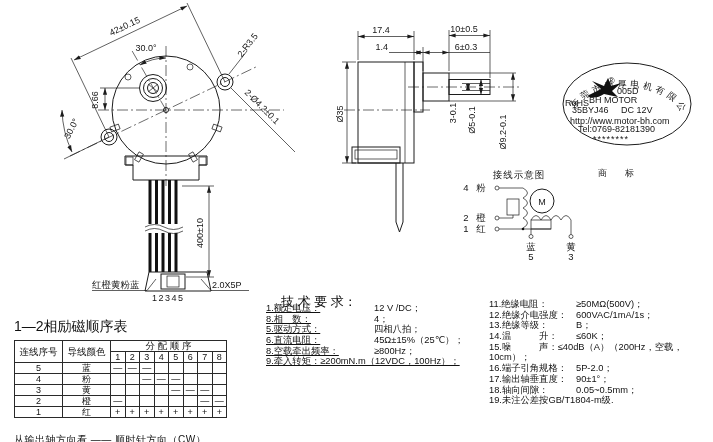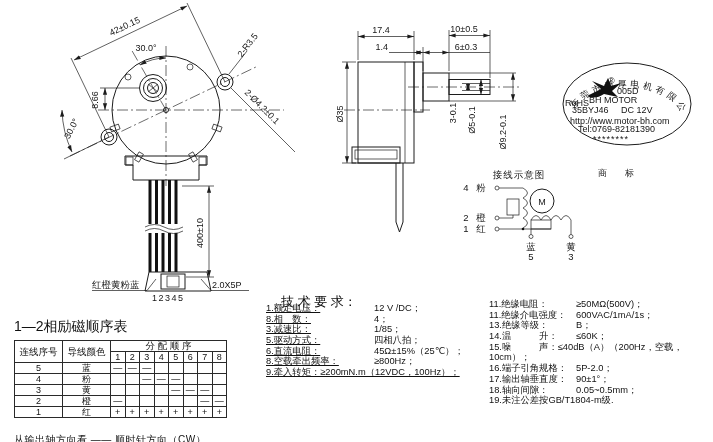--- a/index.html
+++ b/index.html
@@ -324,29 +324,28 @@
           </tr>
         </tbody>
     </table>
     <div id="seq-footer">从输出轴方向看 —— 顺时针方向（CW）</div>
   </div>
 
   <div id="tech-title">技 术 要 求：</div>
   <div id="tech-left" class="tech-col">
       <div class="tech-line"><span class="tl-label">1.额定电压：</span><span class="tl-value">12 V /DC；</span></div>
       <div class="tech-line"><span class="tl-label">8.相　数：</span><span class="tl-value">4；</span></div>
-      <div class="tech-line"><span class="tl-label">3.减速比：</span><span class="tl-value">1/85；</span></div>
       <div class="tech-line"><span class="tl-label">5.驱动方式：</span><span class="tl-value">四相八拍；</span></div>
       <div class="tech-line"><span class="tl-label">6.直流电阻：</span><span class="tl-value">45Ω±15%（25℃）；</span></div>
       <div class="tech-line"><span class="tl-label">8.空载牵出频率：</span><span class="tl-value">≥800Hz；</span></div>
       <div class="tech-line"><span class="tl-label">9.牵入转矩：≥200mN.m（12VDC，100Hz）；</span><span class="tl-value"></span></div>
     </div>
   <div id="tech-right" class="tech-col">
       <div class="tech-line"><span class="tl-label">11.绝缘电阻：</span><span class="tl-value">≥50MΩ(500V)；</span></div>
-      <div class="tech-line"><span class="tl-label">11.绝缘介电强度：</span><span class="tl-value">600VAC/1mA/1s；</span></div>
+      <div class="tech-line"><span class="tl-label">12.绝缘介电强度：</span><span class="tl-value">600VAC/1mA/1s；</span></div>
       <div class="tech-line"><span class="tl-label">13.绝缘等级：</span><span class="tl-value">B；</span></div>
       <div class="tech-line"><span class="tl-label">14.温　　　升：</span><span class="tl-value">≤60K；</span></div>
       <div class="tech-line"><span class="tl-label">15.噪　　　声：≤40dB（A）（200Hz，空载，</span><span class="tl-value"></span></div>
       <div class="tech-line"><span class="tl-label">10cm）；</span><span class="tl-value"></span></div>
       <div class="tech-line"><span class="tl-label">16.端子引角规格：</span><span class="tl-value">5P-2.0；</span></div>
       <div class="tech-line"><span class="tl-label">17.输出轴垂直度：</span><span class="tl-value">90±1°；</span></div>
       <div class="tech-line"><span class="tl-label">18.轴向间隙：</span><span class="tl-value">0.05~0.5mm；</span></div>
       <div class="tech-line"><span class="tl-label">19.未注公差按GB/T1804-m级.</span><span class="tl-value"></span></div>
     </div>
 

